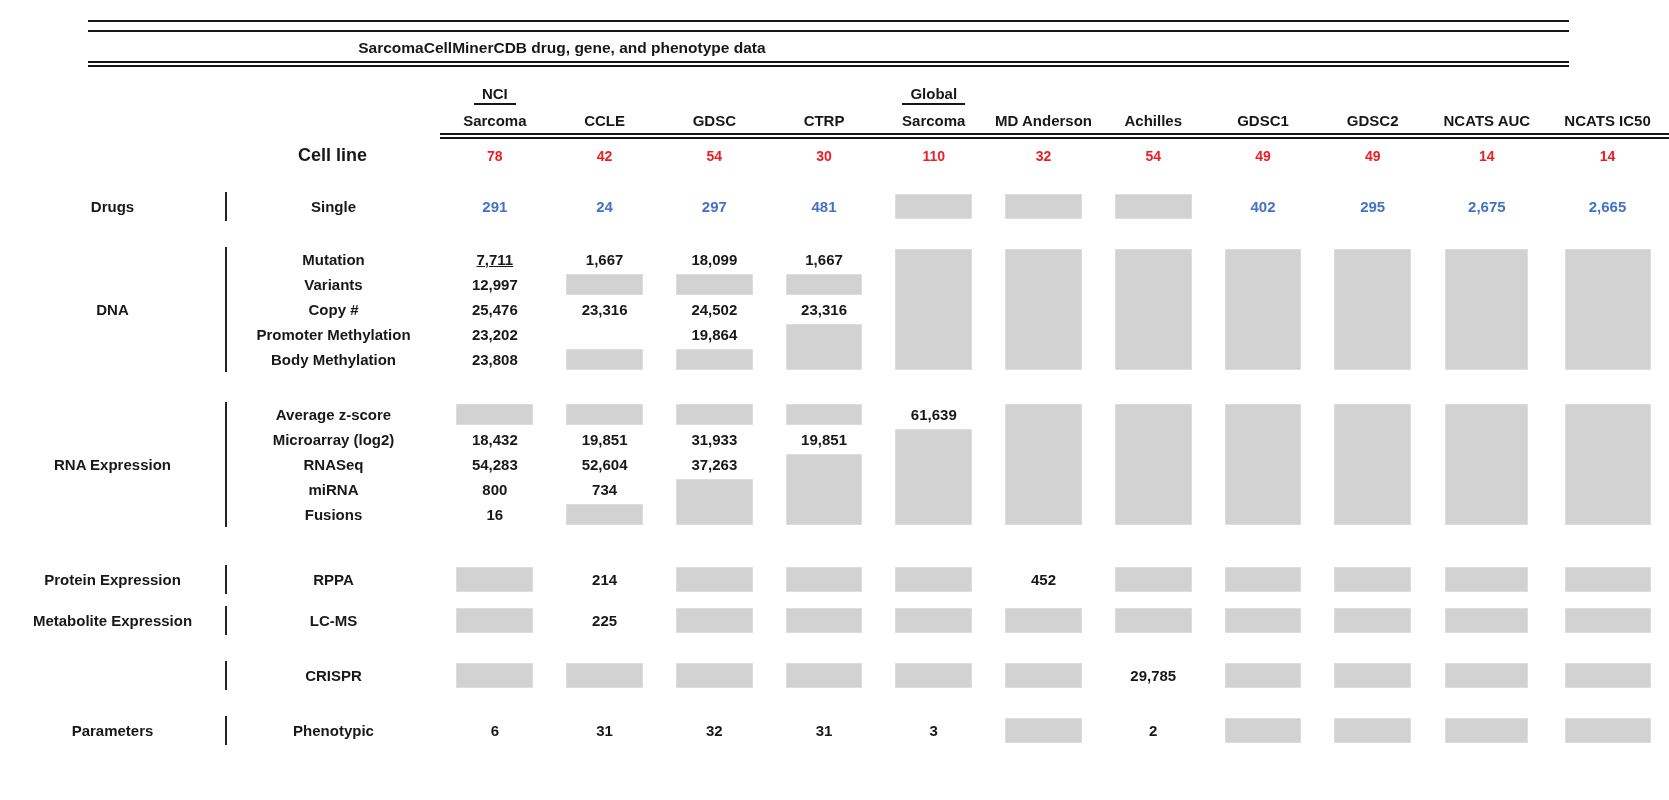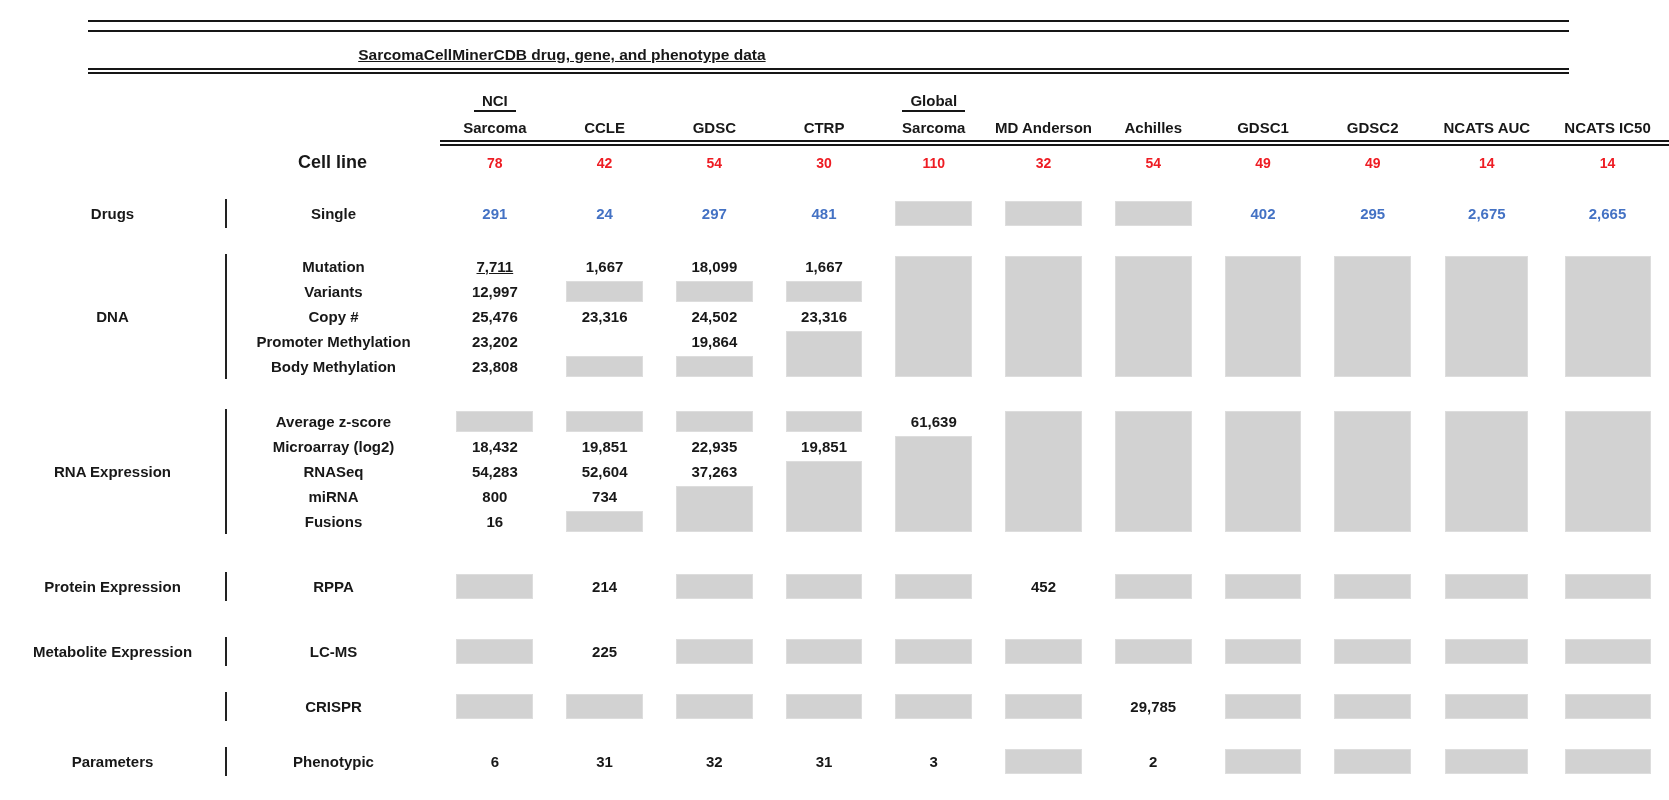--- a/index.html
+++ b/index.html
@@ -6,21 +6,21 @@
   html, body { background: #ffffff; }
   body {
     width: 1669px; height: 800px; overflow: hidden;
     font-family: "Liberation Sans", "DejaVu Sans", sans-serif;
     font-weight: 700; color: #181818;
   }
   .sheet { width: 1669px; height: 800px; background: #fff; }
 
   
   .title-wrap { margin: 20px 100px 0 88px; border-top: 2px solid #161616; padding-top: 8px; }
-  .title-inner { border-top: 2px solid #161616; border-bottom: 6px double #161616; padding: 14px 0 4px; text-decoration: underline; }
+  .title-inner { border-top: 2px solid #161616; border-bottom: 6px double #161616; padding: 7px 0 4px; }
   .title-text { width: 64%; text-align: center; font-size: 15.5px; white-space: nowrap; }
 
   
   .grid {
     display: grid;
     grid-template-columns: 225px 215px repeat(9, 1fr) 1.08fr 1.12fr;
     width: 1669px;
   }
   .c { display: flex; align-items: center; justify-content: center; white-space: nowrap; }
 
@@ -33,21 +33,21 @@
               border-top: 2px solid #161616; border-bottom: 2px solid #161616; }
   .hdr .count { grid-row: 4; height: 33px; font-size: 14px; color: var(--red, #ee1c23); }
   .hdr .cellline-label { grid-row: 4; grid-column: 2; height: 33px; font-size: 18px; }
 
   
   .group { grid-auto-rows: 25px; }
   .group[data-gid="drugs"]      { margin-top: 20px; grid-auto-rows: 29px; }
   .group[data-gid="dna"]        { margin-top: 26px; }
   .group[data-gid="rna"]        { margin-top: 30px; }
   .group[data-gid="protein"]    { margin-top: 38px; grid-auto-rows: 29px; }
-  .group[data-gid="metabolite"] { margin-top: 36px; grid-auto-rows: 29px; }
+  .group[data-gid="metabolite"] { margin-top: 12px; grid-auto-rows: 29px; }
   .group[data-gid="knockout"]   { margin-top: 26px; grid-auto-rows: 29px; }
   .group[data-gid="parameters"] { margin-top: 26px; grid-auto-rows: 29px; }
 
   .cat  { grid-column: 1; font-size: 15px; display:flex; align-items:center; justify-content:center; }
   .sub  { grid-column: 2; font-size: 15px; border-left: 2px solid #222; }
   .val  { font-size: 15px; }
   .val.blue { color: var(--blue, #4472c4); }
   .gray {
     align-self: stretch; justify-self: center;
     width: 70%; min-width: 66px; margin: 2px 0;
@@ -161,21 +161,21 @@
         <div class="c val" style="grid-area: 2 / 3;">18,432</div>
         <div class="c val" style="grid-area: 3 / 3;">54,283</div>
         <div class="c val" style="grid-area: 4 / 3;">800</div>
         <div class="c val" style="grid-area: 5 / 3;">16</div>
         <div class="gray" style="grid-area: 1 / 4 / span 1;"></div>
         <div class="c val" style="grid-area: 2 / 4;">19,851</div>
         <div class="c val" style="grid-area: 3 / 4;">52,604</div>
         <div class="c val" style="grid-area: 4 / 4;">734</div>
         <div class="gray" style="grid-area: 5 / 4 / span 1;"></div>
         <div class="gray" style="grid-area: 1 / 5 / span 1;"></div>
-        <div class="c val" style="grid-area: 2 / 5;">22,935</div>
+        <div class="c val" style="grid-area: 2 / 5;">31,933</div>
         <div class="c val" style="grid-area: 3 / 5;">37,263</div>
         <div class="gray" style="grid-area: 4 / 5 / span 2;"></div>
         <div class="gray" style="grid-area: 1 / 6 / span 1;"></div>
         <div class="c val" style="grid-area: 2 / 6;">19,851</div>
         <div class="gray" style="grid-area: 3 / 6 / span 3;"></div>
         <div class="c val" style="grid-area: 1 / 7;">61,639</div>
         <div class="gray" style="grid-area: 2 / 7 / span 4;"></div>
         <div class="gray" style="grid-area: 1 / 8 / span 5;"></div>
         <div class="gray" style="grid-area: 1 / 9 / span 5;"></div>
         <div class="gray" style="grid-area: 1 / 10 / span 5;"></div>

